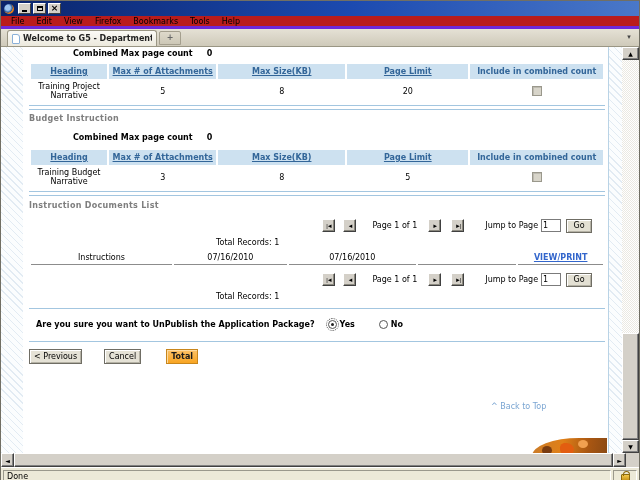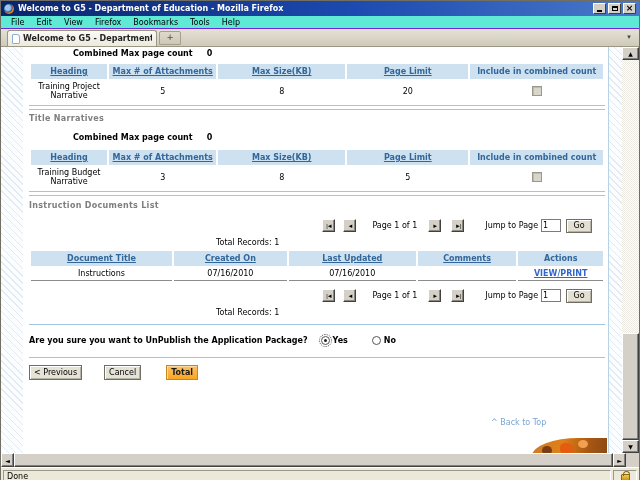--- a/index.html
+++ b/index.html
@@ -11,21 +11,21 @@
   .titlebar { height:15px; background:linear-gradient(to right,#0a246a,#1c4ab0 55%,#4a78c8); display:flex; align-items:center; padding:0 3px; }
   .ff-icon { width:10px; height:10px; border-radius:50%; background:radial-gradient(circle at 38% 38%, #9ec7f0 0 28%, #2a5a9a 52%, #e8821e 58%, #c05a10 100%); margin-right:4px; flex:none; }
   .title-text { color:#fff; font-weight:bold; font-size:8px; flex:1; white-space:nowrap; overflow:hidden; }
   .win-controls { display:flex; gap:2px; }
   .wc-btn { width:13px; height:11px; background:#d4d0c8; border:1px solid; border-color:#fff #404040 #404040 #fff; display:flex; align-items:center; justify-content:center; font-size:8px; line-height:8px; font-weight:bold; color:#000; }
   .wc-min-glyph { width:5px; height:2px; background:#000; margin-top:5px; }
   .wc-restore-glyph { width:6px; height:5px; border:1px solid #000; border-top-width:2px; background:#d4d0c8; }
   .wc-close-glyph { font-size:9px; line-height:9px; }
 
   
-  .menubar { height:13px; background:#5eead4; display:flex; align-items:center; padding-left:4px; gap:0; border-bottom:1px solid #6d28d9; }
+  .menubar { height:13px; background:#b91c1c; display:flex; align-items:center; padding-left:4px; gap:0; border-bottom:3px solid #6d28d9; }
   .menu-item { padding:1px 6px; cursor:default; }
 
   
   .tabbar { height:18px; background:linear-gradient(#e5e1d5,#cfcaba); display:flex; align-items:flex-end; padding-left:6px; border-bottom:1px solid #9a9684; position:relative; }
   .tab { height:16px; width:150px; background:linear-gradient(#fbfaf6,#ece9dd); border:1px solid #9a9684; border-bottom:none; border-radius:3px 3px 0 0; display:flex; align-items:center; padding:0 4px; gap:3px; }
   .tab-page-icon { width:8px; height:10px; background:#fff; border:1px solid #8ab0d8; border-radius:1px 3px 1px 1px; flex:none; }
   .tab-label { font-weight:bold; color:#222; white-space:nowrap; overflow:hidden; }
   .newtab-btn { height:14px; width:22px; margin-left:2px; margin-bottom:1px; background:linear-gradient(#ded9cb,#ccc7b6); border:1px solid #a49f8e; border-radius:2px 2px 0 0; text-align:center; color:#666; font-weight:bold; line-height:12px; }
   .listtabs-btn { position:absolute; right:4px; top:3px; width:12px; height:12px; color:#444; text-align:center; line-height:11px; font-size:7px; }
 
@@ -71,21 +71,21 @@
   .pg-page { margin-left:16px; } 
   .pg-b3 { margin-left:11px; } .pg-b4 { margin-left:10px; }
   .pg-jump { margin-left:21px; }
   .pg-input { margin-left:3px; width:20px; height:13px; border:1px solid #7b7b7b; font-family:"DejaVu Sans",sans-serif; font-size:8px; padding:0 1px; }
   .pg-go { margin-left:5px; width:26px; height:14px; background:#e3e0d3; border:1px solid #6f6d64; box-shadow:inset 1px 1px 0 #fff, inset -1px -1px 0 #b5b2a5; font-family:"DejaVu Sans",sans-serif; font-size:8px; text-align:center; line-height:12px; }
 
   a.lnk { color:#3366cc; text-decoration:underline; font-weight:bold; cursor:pointer; }
 
   
   .confirm-row { display:flex; align-items:center; }
-  .q-text { font-weight:bold; }
+  .q-text { font-weight:bold;margin-left:7px; }
   .radio { width:9px; height:9px; border-radius:50%; border:1px solid #555; background:#fff; position:relative; display:inline-block; vertical-align:middle; flex:none; }
   .radio.checked::after { content:""; position:absolute; left:2px; top:2px; width:3px; height:3px; border-radius:50%; background:#222; }
   .radio.focused { outline:1px dotted #444; outline-offset:1px; }
   .radio-label { margin-left:3px; font-weight:bold; }
   .r-yes { margin-left:13px; } .r-no { margin-left:24px; }
 
   
   .btn-row { display:flex; align-items:center; }
   .win-btn { height:15px; background:#e5e2d6; border:1px solid #6f6d64; box-shadow:inset 1px 1px 0 #fff, inset -1px -1px 0 #b5b2a5; font-family:"DejaVu Sans",sans-serif; font-size:8px; padding:0 4px; line-height:13px; }
   .btn-cancel { margin-left:22px; }
@@ -115,21 +115,20 @@
   .padlock { position:relative; width:9px; height:7px; background:linear-gradient(#f2c84b,#c9971c); border:1px solid #8a6a10; border-radius:1px; margin-top:3px; }
   .padlock::before { content:""; position:absolute; left:1px; top:-4px; width:5px; height:4px; border:1px solid #8a6a10; border-bottom:none; border-radius:4px 4px 0 0; }
 </style>
 </head>
 <body>
 
 <div class="window">
 
   <div class="titlebar">
     <span class="ff-icon"></span>
-    <span class="title-text">Welcome to G5 - Department of Education - Mozilla Firefox</span>
     <span class="win-controls">
       <span class="wc-btn">
           <span class="wc-min-glyph"></span>
         </span>
       <span class="wc-btn">
           <span class="wc-restore-glyph"></span>
         </span>
       <span class="wc-btn">
           <span class="wc-close-glyph">×</span>
         </span>
@@ -186,21 +185,21 @@
           <td>8</td>
           <td>20</td>
           <td><span class="cb"></span></td>
         </tr>
       </tbody>
         </table>
       <div class="blue-line" style="margin-top:2px;"></div>
       <div class="dbl-gap"></div>
       <div class="blue-line"></div>
 
-      <div class="sec-title" style="margin-top:4px;">Title Narratives</div>
+      <div class="sec-title" style="margin-top:4px;">Budget Instruction</div>
       <div class="count-line" style="margin-top:10px;">
         <span>Combined Max page count</span><span class="cval">0</span>
       </div>
       <table class="atable" style="margin-top:7px;">
         <colgroup>
             <col style="width:13.5%">
             <col style="width:19%">
             <col style="width:22.5%">
             <col style="width:21.5%">
             <col style="width:23.5%">
@@ -242,27 +241,20 @@
 
       <table class="atable" style="margin-top:17px;">
         <colgroup>
             <col style="width:25%">
             <col style="width:20%">
             <col style="width:22.5%">
             <col style="width:17.5%">
             <col style="width:15%">
           </colgroup>
         <tbody>
-            <tr>
-          <th><span class="sortlink">Document Title</span></th>
-          <th><span class="sortlink">Created On</span></th>
-          <th><span class="sortlink">Last Updated</span></th>
-          <th><span class="sortlink">Comments</span></th>
-          <th><span class="hdr-plain">Actions</span></th>
-        </tr>
         <tr class="doc-row">
           <td>Instructions</td>
           <td>07/16/2010</td>
           <td>07/16/2010</td>
           <td></td>
           <td><a class="lnk">VIEW/PRINT</a></td>
         </tr>
       </tbody>
         </table>
 

